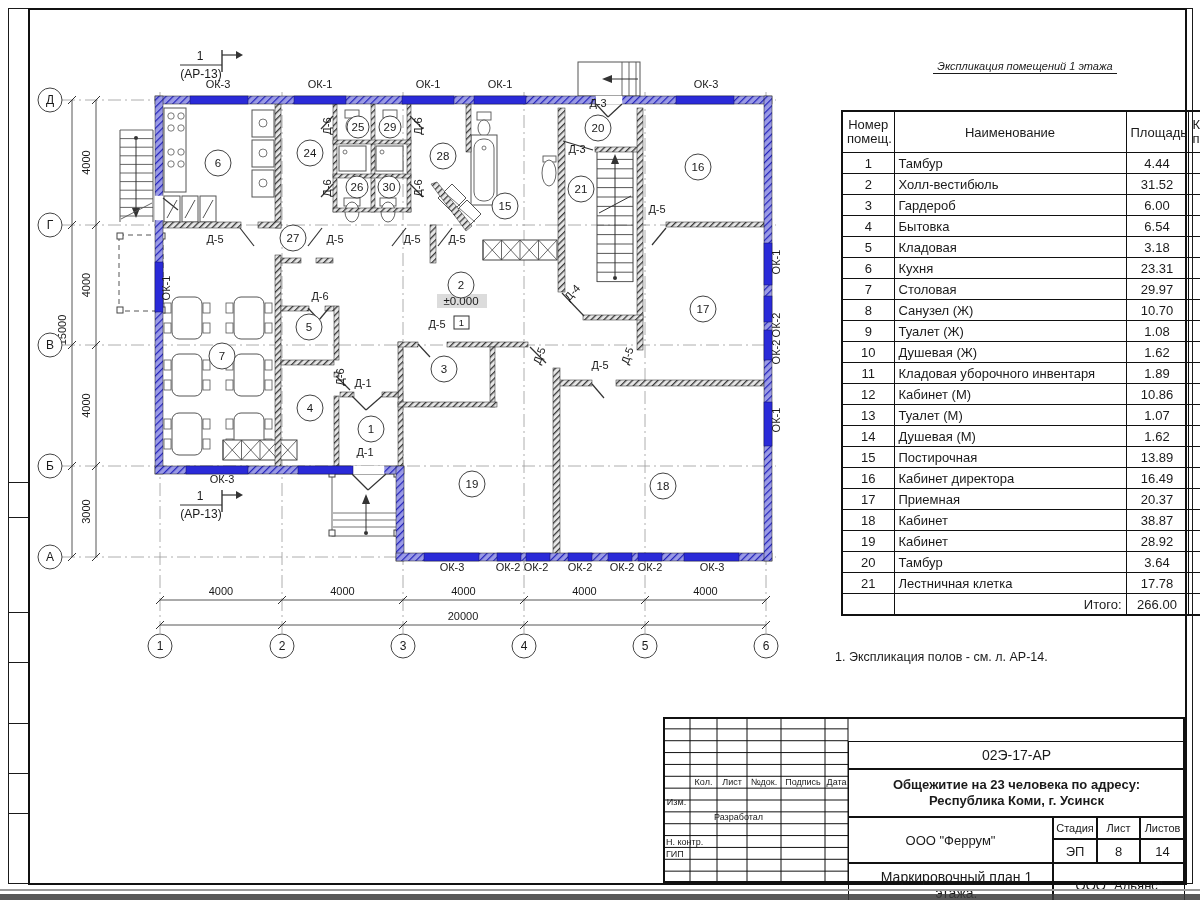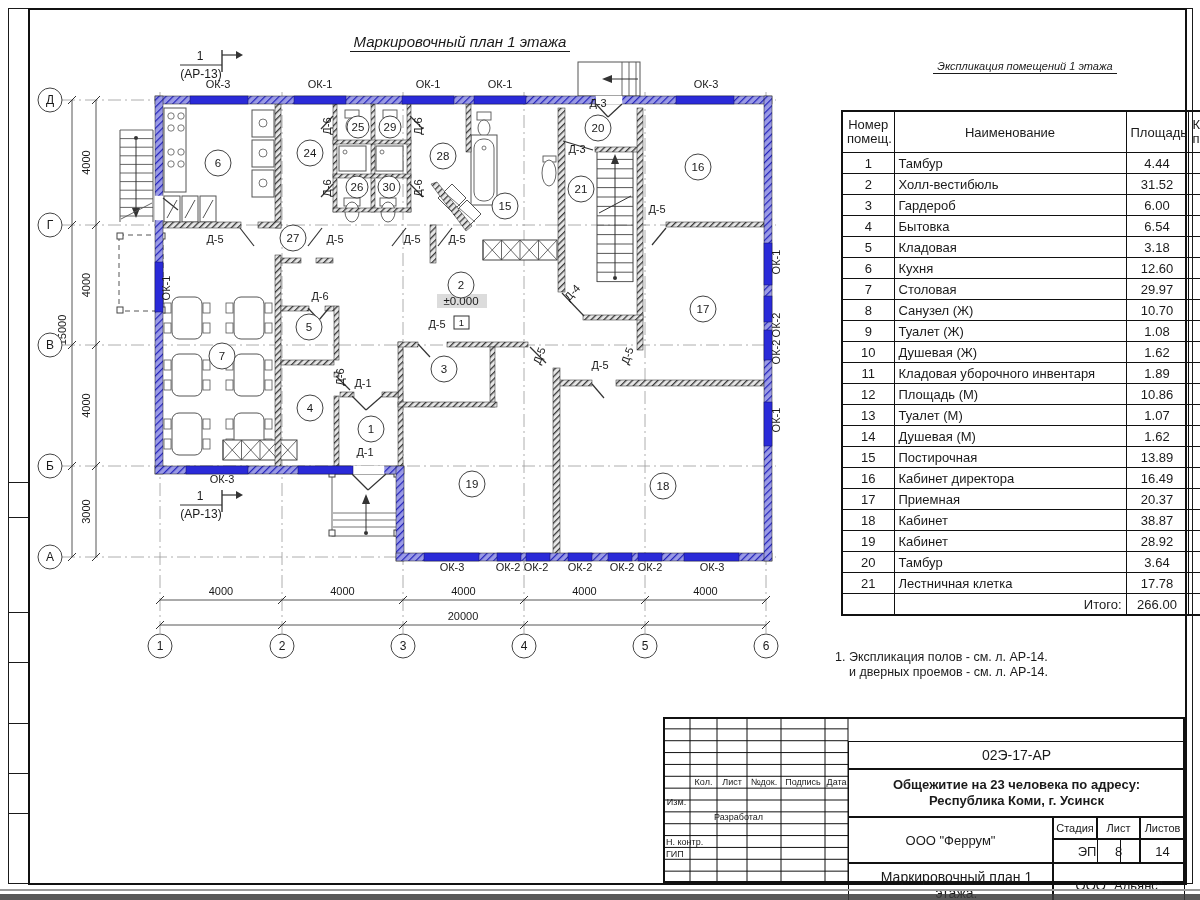--- a/index.html
+++ b/index.html
@@ -34,23 +34,20 @@
   <div class="abs frame-bold" style="left:28px;top:8px;width:1155px;height:873px;"></div>
 
   <div class="abs hline" style="left:8px;top:482px;width:20px;"></div>
   <div class="abs hline" style="left:8px;top:517px;width:20px;"></div>
   <div class="abs hline" style="left:8px;top:612px;width:20px;"></div>
   <div class="abs hline" style="left:8px;top:662px;width:20px;"></div>
   <div class="abs hline" style="left:8px;top:723px;width:20px;"></div>
   <div class="abs hline" style="left:8px;top:773px;width:20px;"></div>
   <div class="abs hline" style="left:8px;top:813px;width:20px;"></div>
 
-  <div id="plan-title" class="abs" style="left:300px;top:33px;width:320px;">
-    <span>Маркировочный план 1 этажа</span>
-  </div>
 
   <svg id="plan" class="abs" style="left:0;top:0;" width="830" height="680" viewBox="0 0 830 680">
     <defs>
       <pattern id="bluehatch" width="5" height="5" patternUnits="userSpaceOnUse" patternTransform="rotate(45)">
         <rect width="5" height="5" fill="#9a9ae6"></rect>
         <line x1="0" y1="0" x2="0" y2="5" stroke="#2222bb" stroke-width="2.4"></line>
       </pattern>
       <pattern id="darkhatch" width="4.5" height="4.5" patternUnits="userSpaceOnUse" patternTransform="rotate(45)">
         <rect width="4.5" height="4.5" fill="#e6e6e6"></rect>
         <line x1="0" y1="0" x2="0" y2="4.5" stroke="#3a3a3a" stroke-width="2.6"></line>
@@ -520,21 +517,21 @@
         </tr>
         <tr>
           <td class="c">5</td>
           <td class="l">Кладовая</td>
           <td class="c">3.18</td>
           <td class="c"></td>
         </tr>
         <tr>
           <td class="c">6</td>
           <td class="l">Кухня</td>
-          <td class="c">12.60</td>
+          <td class="c">23.31</td>
           <td class="c"></td>
         </tr>
         <tr>
           <td class="c">7</td>
           <td class="l">Столовая</td>
           <td class="c">29.97</td>
           <td class="c"></td>
         </tr>
         <tr>
           <td class="c">8</td>
@@ -555,21 +552,21 @@
           <td class="c"></td>
         </tr>
         <tr>
           <td class="c">11</td>
           <td class="l">Кладовая уборочного инвентаря</td>
           <td class="c">1.89</td>
           <td class="c"></td>
         </tr>
         <tr>
           <td class="c">12</td>
-          <td class="l">Площадь (М)</td>
+          <td class="l">Кабинет (М)</td>
           <td class="c">10.86</td>
           <td class="c"></td>
         </tr>
         <tr>
           <td class="c">13</td>
           <td class="l">Туалет (М)</td>
           <td class="c">1.07</td>
           <td class="c"></td>
         </tr>
         <tr>
@@ -624,21 +621,20 @@
           <td></td>
           <td class="r">Итого:</td>
           <td class="c">266.00</td>
           <td></td>
         </tr>
       </tbody>
   </table>
 
   <div class="notes abs" style="left:835px;top:650px;width:330px;">
     <div>1. Экспликация полов - см. л. АР-14.</div>
-    <div style="padding-left:14px;">и дверных проемов - см. л. АР-14.</div>
   </div>
 
   <div id="titleblock">
     <div class="abs" style="left:663px;top:717px;width:522px;height:166px;border:2px solid #111;box-sizing:border-box;"></div>
     <svg class="abs" style="left:663px;top:717px;" width="187" height="166" viewBox="0 0 187 166" id="tb-grid">
         <line x1="0" y1="0" x2="0" y2="166" stroke="#111" stroke-width="1"></line>
         <line x1="27" y1="0" x2="27" y2="166" stroke="#111" stroke-width="1"></line>
         <line x1="54" y1="0" x2="54" y2="166" stroke="#111" stroke-width="1"></line>
         <line x1="84" y1="0" x2="84" y2="166" stroke="#111" stroke-width="1"></line>
         <line x1="118" y1="0" x2="118" y2="166" stroke="#111" stroke-width="1"></line>
@@ -672,21 +668,21 @@
 
     <div class="tb-cell" style="left:848px;top:717px;width:337px;height:28px;font-size:14px;">02Э-17-АР</div>
     <div class="tb-cell" style="left:848px;top:745px;width:337px;height:48px;font-size:13px;flex-direction:column;line-height:1.25;font-weight:bold;">
       <div>Общежитие на 23 человека по адресу:</div>
       <div>Республика Коми, г. Усинск</div>
     </div>
     <div class="tb-cell" style="left:848px;top:793px;width:205px;height:46px;font-size:13px;">ООО "Феррум"</div>
     <div class="tb-cell tb-small" style="left:1053px;top:793px;width:44px;height:22px;font-size:11px;">Стадия</div>
     <div class="tb-cell tb-small" style="left:1097px;top:793px;width:43px;height:22px;font-size:11px;">Лист</div>
     <div class="tb-cell tb-small" style="left:1140px;top:793px;width:45px;height:22px;font-size:11px;">Листов</div>
-    <div class="tb-cell" style="left:1053px;top:815px;width:68px;height:24px;font-size:13px;">ЭП</div>
+    <div class="tb-cell" style="left:1053px;top:815px;width:44px;height:24px;font-size:13px;">ЭП</div>
     <div class="tb-cell" style="left:1097px;top:815px;width:43px;height:24px;font-size:13px;">8</div>
     <div class="tb-cell" style="left:1140px;top:815px;width:45px;height:24px;font-size:13px;">14</div>
     <div class="tb-cell" style="left:848px;top:839px;width:205px;height:44px;font-size:14px;padding-left:12px;">Маркировочный план 1 этажа.</div>
     <div class="tb-cell" style="left:1053px;top:839px;width:132px;height:44px;font-size:13px;">ООО "Альянс"</div>
   </div>
 
   <div class="scanline" style="top:889px;height:2px;background:#9a9a9a;"></div>
   <div class="scanline" style="top:894px;height:6px;background:#3c3c3c;opacity:.85;"></div>
 </div>
 

